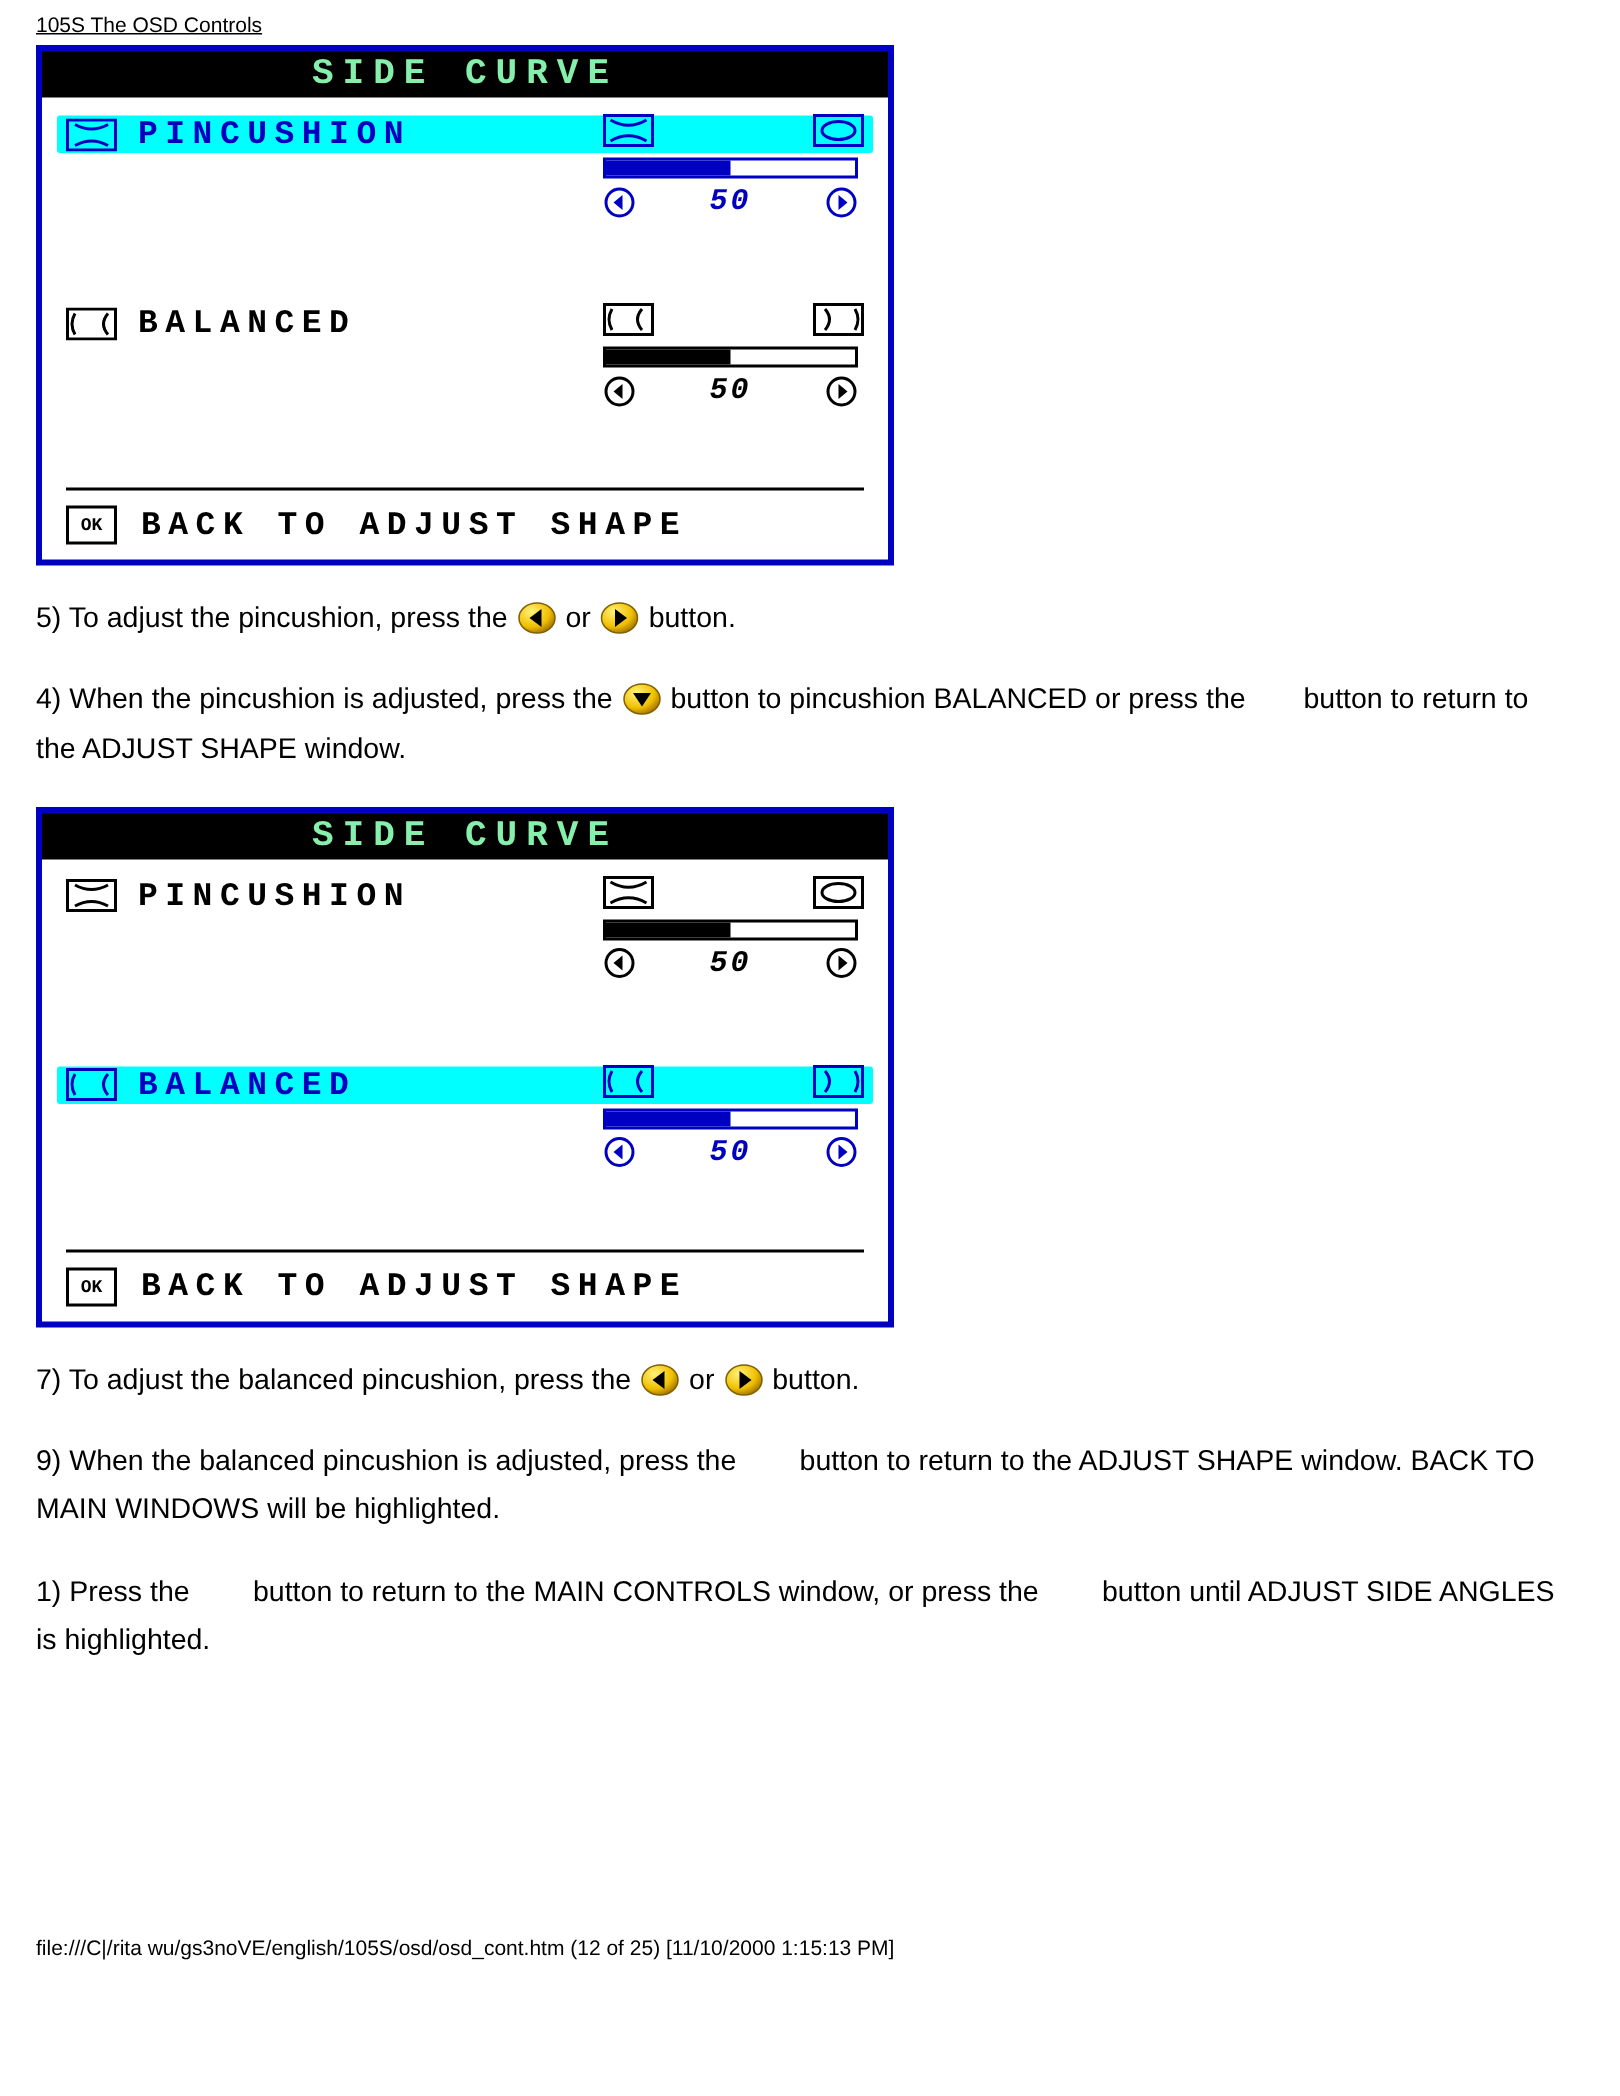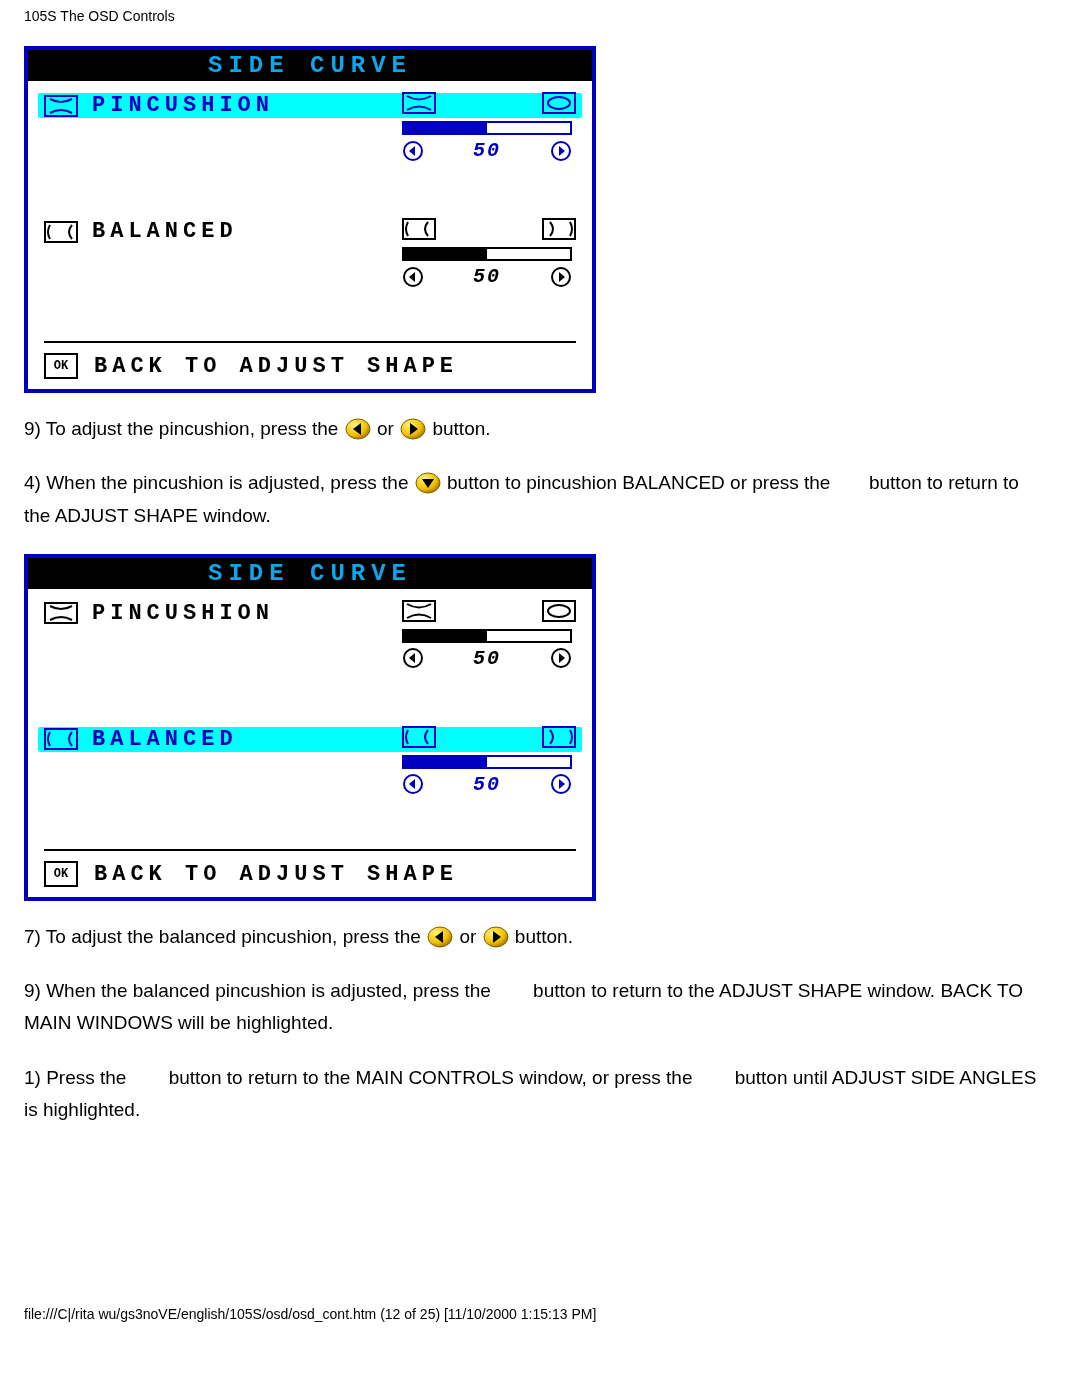--- a/index.html
+++ b/index.html
@@ -9,34 +9,35 @@
     font-family: Arial, Helvetica, sans-serif;
     font-size: 19px;
     color: #000;
     width: 1080px;
   }
   .page {
     padding: 8px 24px 24px 24px;
   }
   .header-path {
     font-size: 14px;
-    margin-bottom: 22px;
+    margin-bottom: 6px;
+    text-decoration: underline;
   }
   .osd {
     width: 564px;
     border: 4px solid #0000c0;
     background: #fff;
     margin-bottom: 20px;
     font-family: "Courier New", monospace;
     font-weight: bold;
     letter-spacing: 3px;
   }
   .osd-title {
     background: #000;
-    color: #0ea5e9;
+    color: #86efac;
     text-align: center;
     font-size: 24px;
     padding: 2px 0 2px 0;
     letter-spacing: 6px;
   }
   .osd-body {
     padding: 8px 16px 0 16px;
   }
   .osd-section {
     min-height: 110px;
@@ -120,21 +121,21 @@
   }
   .sec-value {
     font-size: 20px;
     letter-spacing: 2px;
     font-style: italic;
   }
   .osd-back {
     border-top: 2px solid #000;
     padding: 10px 0 10px 0;
     display: flex;
-    align-items: flex-end;
+    align-items: center;
     font-size: 22px;
     letter-spacing: 5px;
   }
   .ok-icon {
     width: 30px;
     height: 22px;
     display: inline-flex;
     align-items: center;
     justify-content: center;
     margin-right: 16px;
@@ -290,21 +291,21 @@
       </div>
 
       <div class="osd-back">
         <span class="ok-icon">OK</span>
         <span>BACK TO ADJUST SHAPE</span>
       </div>
     </div>
   </div>
 
   <p class="instr">
-    <span>9) To adjust the pincushion, press the </span>
+    <span>5) To adjust the pincushion, press the </span>
     <span class="btn-yellow"><svg viewBox="0 0 28 24">
           <ellipse cx="14" cy="12" rx="12" ry="10" fill="url(#yg)" stroke="#806000"></ellipse>
           <path d="M17 6 L9 12 L17 18 Z" fill="#000"></path>
         </svg></span>
     <span> or </span>
     <span class="btn-yellow"><svg viewBox="0 0 28 24">
           <ellipse cx="14" cy="12" rx="12" ry="10" fill="url(#yg)" stroke="#806000"></ellipse>
           <path d="M11 6 L19 12 L11 18 Z" fill="#000"></path>
         </svg></span>
     <span> button.</span>

